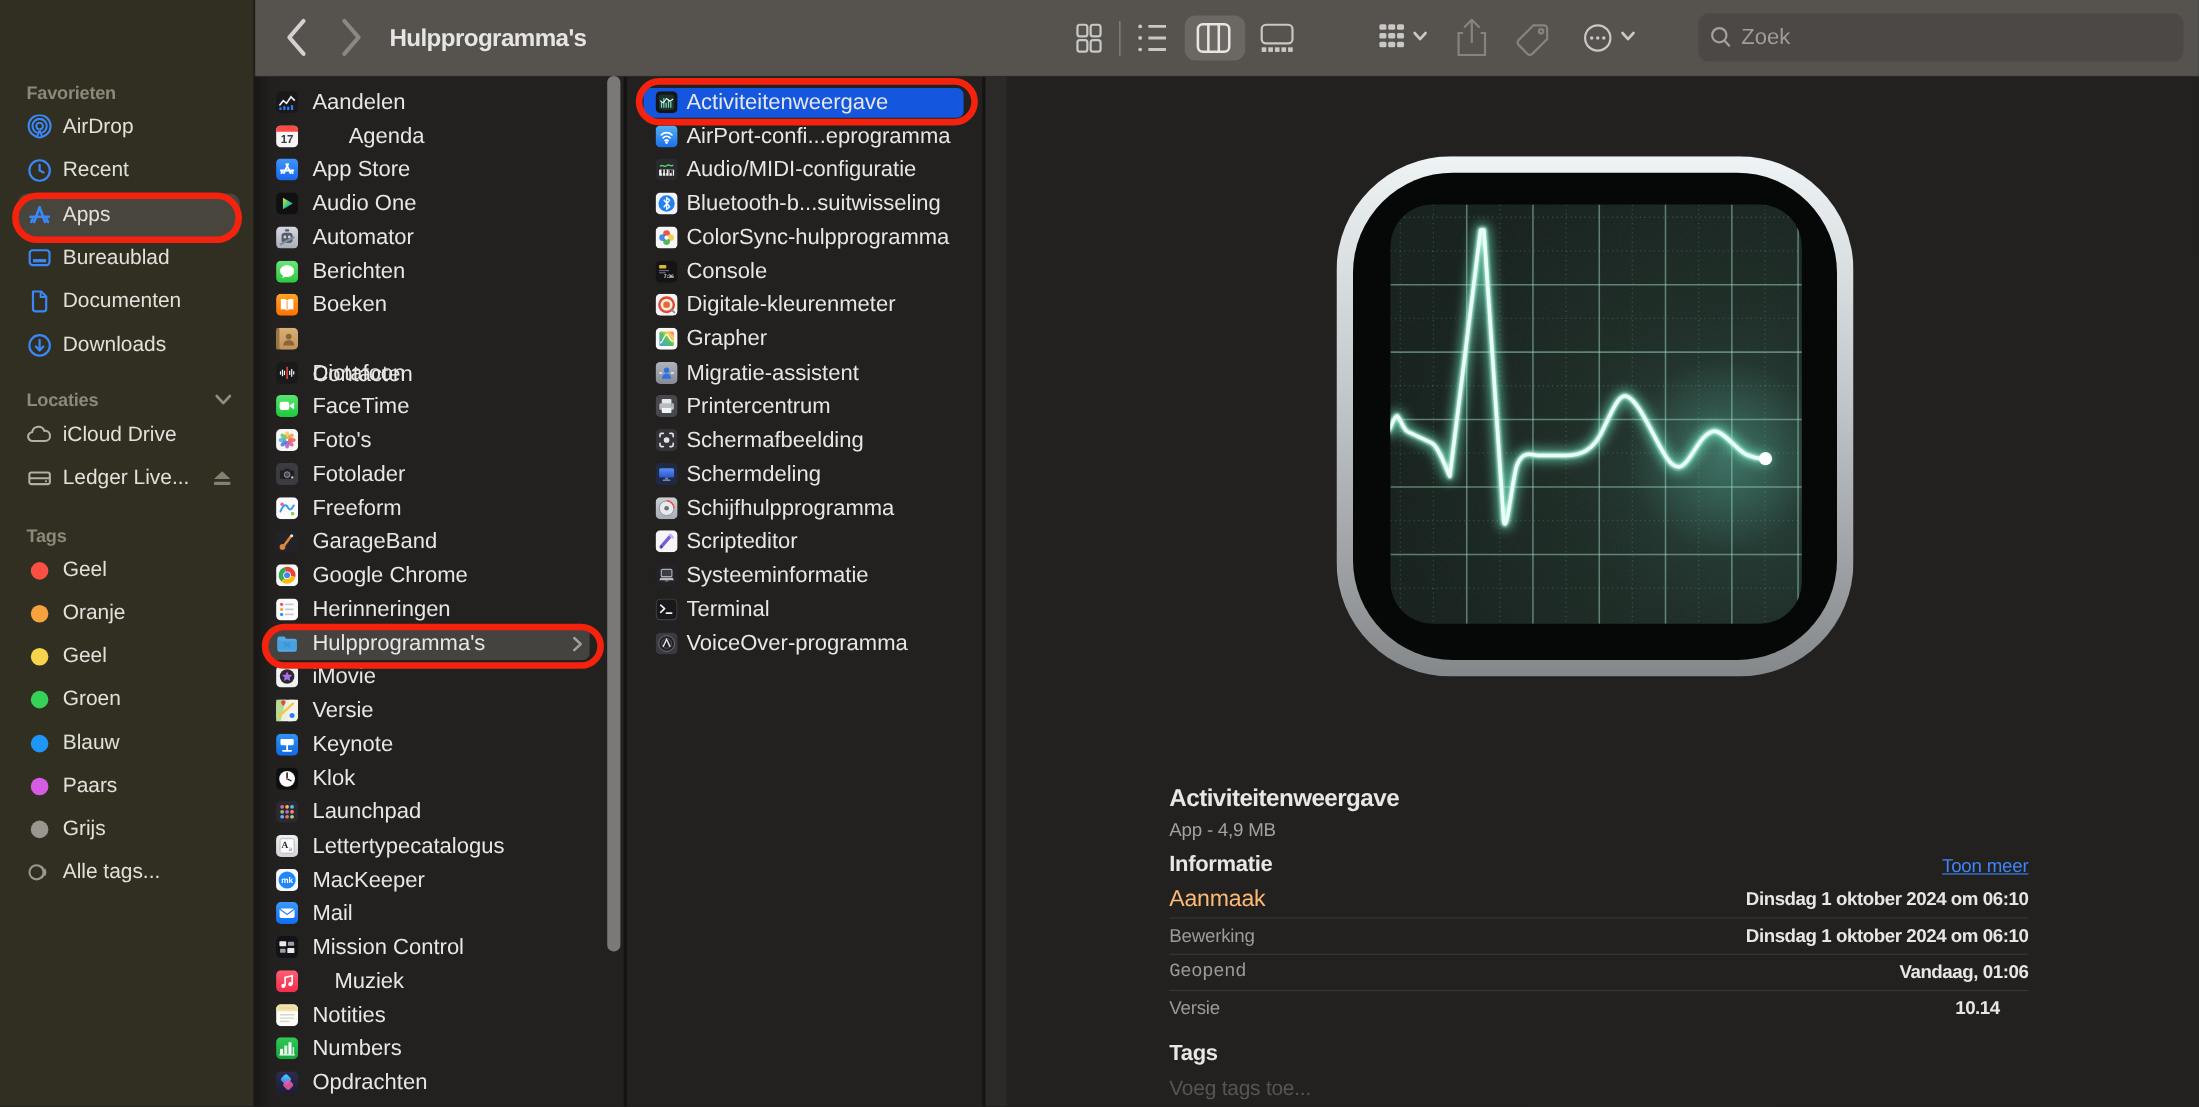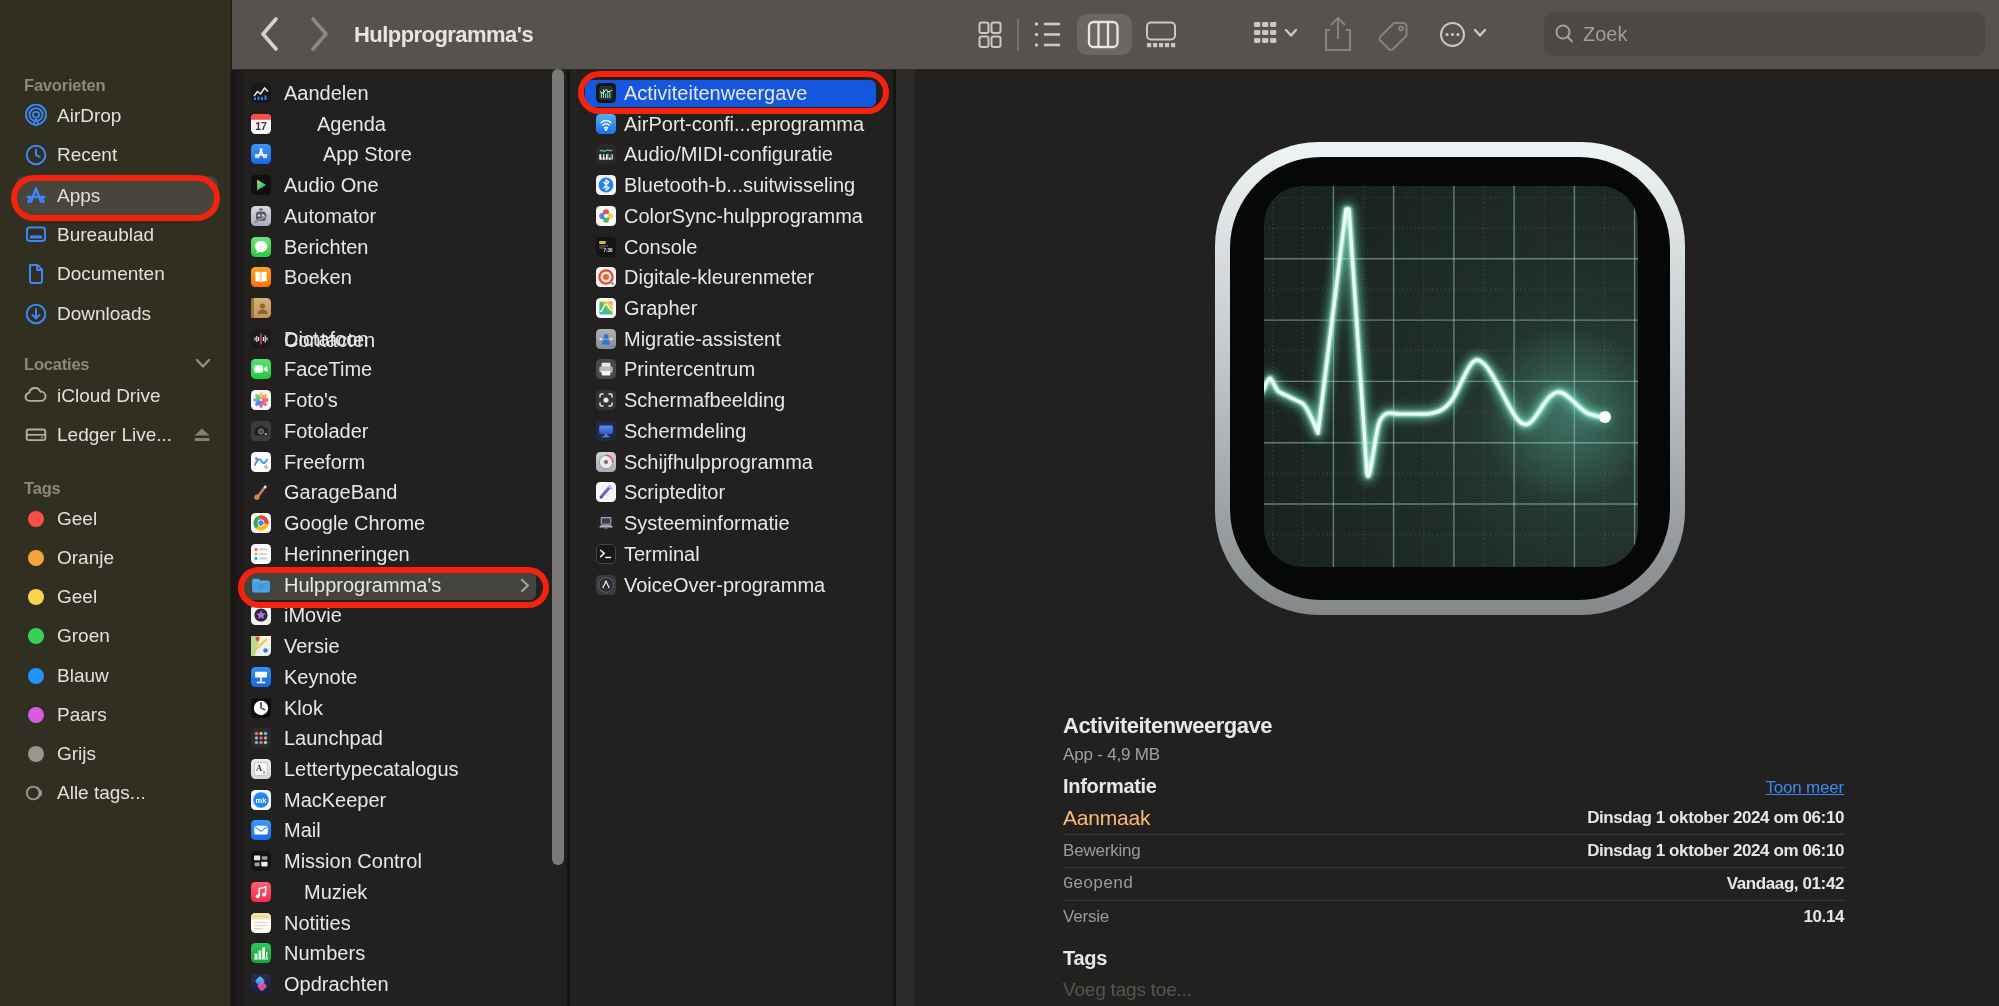--- a/index.html
+++ b/index.html
@@ -210,21 +210,21 @@
       </defs>
       <rect width="20" height="20" rx="4.5" fill="url(#gu3)"></rect>
       <g stroke="#fff" stroke-width="1.7" stroke-linecap="round" fill="none">
         <path d="M7.1 13.4 L10.9 5.2"></path>
         <path d="M9.3 5.2 L13.1 13.4"></path>
         <path d="M4.3 11 H15.7"></path>
         <path d="M4.9 13.4 l0.6 -1.4"></path>
         <path d="M15.1 13.4 l-0.6 -1.4"></path>
       </g>
     </svg></div>
-<div class="t" style="left:284px;top:142.36px;margin-left:39px;">App Store</div>
+<div class="t" style="left:284px;top:142.36px;">App Store</div>
 <div class="abs" style="left:251px;top:175.09px;width:20px;height:20px;"><svg width="20" height="20" viewBox="0 0 20 20">
       <rect width="20" height="20" rx="4.5" fill="#101013"></rect>
       <defs>
         <linearGradient id="gu4" x1="0" y1="0" x2="1" y2="1">
           <stop offset="0" stop-color="#ffd43b"></stop>
           <stop offset="0.5" stop-color="#2fd27c"></stop>
           <stop offset="1" stop-color="#2f7bf0"></stop>
         </linearGradient>
       </defs>
       <path d="M6.2 4.8 L15.2 10 L6.2 15.2 Z" fill="url(#gu4)"></path>
@@ -750,22 +750,22 @@
 </svg>
 <div class="abs" style="left:1063px;top:712px;font-size:22px;font-weight:bold;color:#e9e7e5;line-height:28px;letter-spacing:-0.5px;">Activiteitenweergave</div>
 <div class="abs" style="left:1063px;top:743px;font-size:17px;color:#a3a19d;line-height:24px;letter-spacing:-0.2px;">App - 4,9 MB</div>
 <div class="abs" style="left:1063px;top:774px;font-size:20px;font-weight:bold;color:#e9e7e5;line-height:25px;letter-spacing:-0.3px;">Informatie</div>
 <div class="abs" style="left:1600px;top:776px;width:244px;font-size:17px;color:#3d86f8;line-height:24px;text-align:right;letter-spacing:-0.2px;text-decoration:underline;">Toon meer</div>
 <div class="abs" style="left:1063px;top:806px;font-size:21px;color:#fdba74;line-height:24px;letter-spacing:-0.2px;">Aanmaak</div>
 <div class="abs" style="left:1244px;top:806px;width:600px;font-size:17px;font-weight:bold;color:#e8e6e4;line-height:24px;text-align:right;letter-spacing:-0.4px;">Dinsdag 1 oktober 2024 om 06:10</div>
 <div class="abs" style="left:1063px;top:839px;font-size:17px;color:#9d9b97;line-height:24px;letter-spacing:-0.2px;">Bewerking</div>
 <div class="abs" style="left:1244px;top:839px;width:600px;font-size:17px;font-weight:bold;color:#e8e6e4;line-height:24px;text-align:right;letter-spacing:-0.4px;">Dinsdag 1 oktober 2024 om 06:10</div>
 <div class="abs" style="left:1063px;top:872px;font-size:17px;color:#9d9b97;line-height:24px;letter-spacing:-0.2px;font-family:Liberation Mono, monospace;">Geopend</div>
-<div class="abs" style="left:1244px;top:872px;width:600px;font-size:17px;font-weight:bold;color:#e8e6e4;line-height:24px;text-align:right;letter-spacing:-0.4px;">Vandaag, 01:42</div>
+<div class="abs" style="left:1244px;top:872px;width:600px;font-size:17px;font-weight:bold;color:#e8e6e4;line-height:24px;text-align:right;letter-spacing:-0.4px;">Vandaag, 01:06</div>
 <div class="abs" style="left:1063px;top:905px;font-size:17px;color:#9d9b97;line-height:24px;letter-spacing:-0.2px;">Versie</div>
-<div class="abs" style="left:1244px;top:905px;width:600px;font-size:17px;font-weight:bold;color:#e8e6e4;line-height:24px;text-align:right;letter-spacing:-0.4px;">10.14</div>
+<div class="abs" style="left:1218px;top:905px;width:600px;font-size:17px;font-weight:bold;color:#e8e6e4;line-height:24px;text-align:right;letter-spacing:-0.4px;">10.14</div>
 <div class="abs" style="left:1063px;top:834px;width:781px;height:1px;background:#3a3837;"></div>
 <div class="abs" style="left:1063px;top:867px;width:781px;height:1px;background:#3a3837;"></div>
 <div class="abs" style="left:1063px;top:900px;width:781px;height:1px;background:#3a3837;"></div>
 <div class="abs" style="left:1063px;top:946px;font-size:20px;font-weight:bold;color:#e9e7e5;line-height:25px;letter-spacing:-0.3px;">Tags</div>
 <div class="abs" style="left:1063px;top:978px;font-size:19px;color:#57554f;line-height:24px;letter-spacing:-0.2px;">Voeg tags toe...</div>
 <div class="ring" style="left:11px;top:175px;width:209px;height:46px;border-radius:23px;"></div>
 <div class="ring" style="left:238px;top:567px;width:311px;height:41px;border-radius:20.5px;"></div>
 <div class="ring" style="left:578px;top:71px;width:311px;height:43px;border-radius:21.5px;"></div>
 </body></html>

